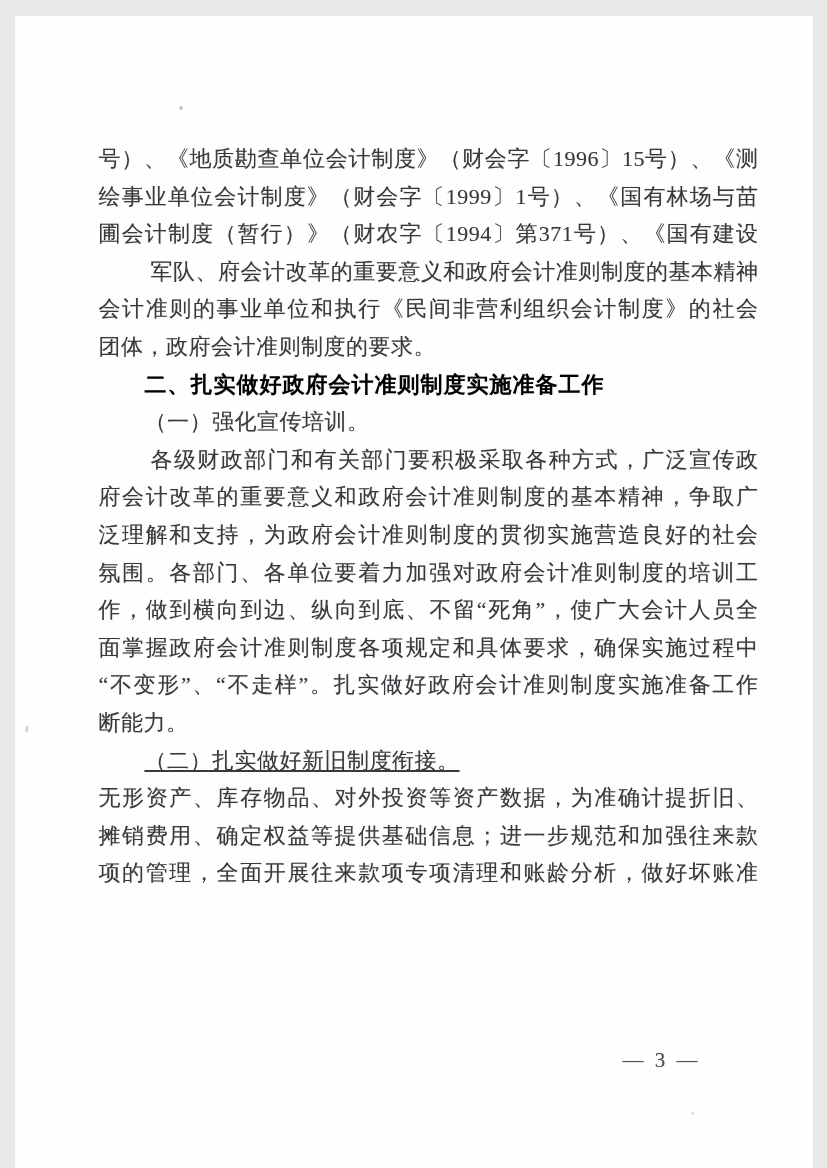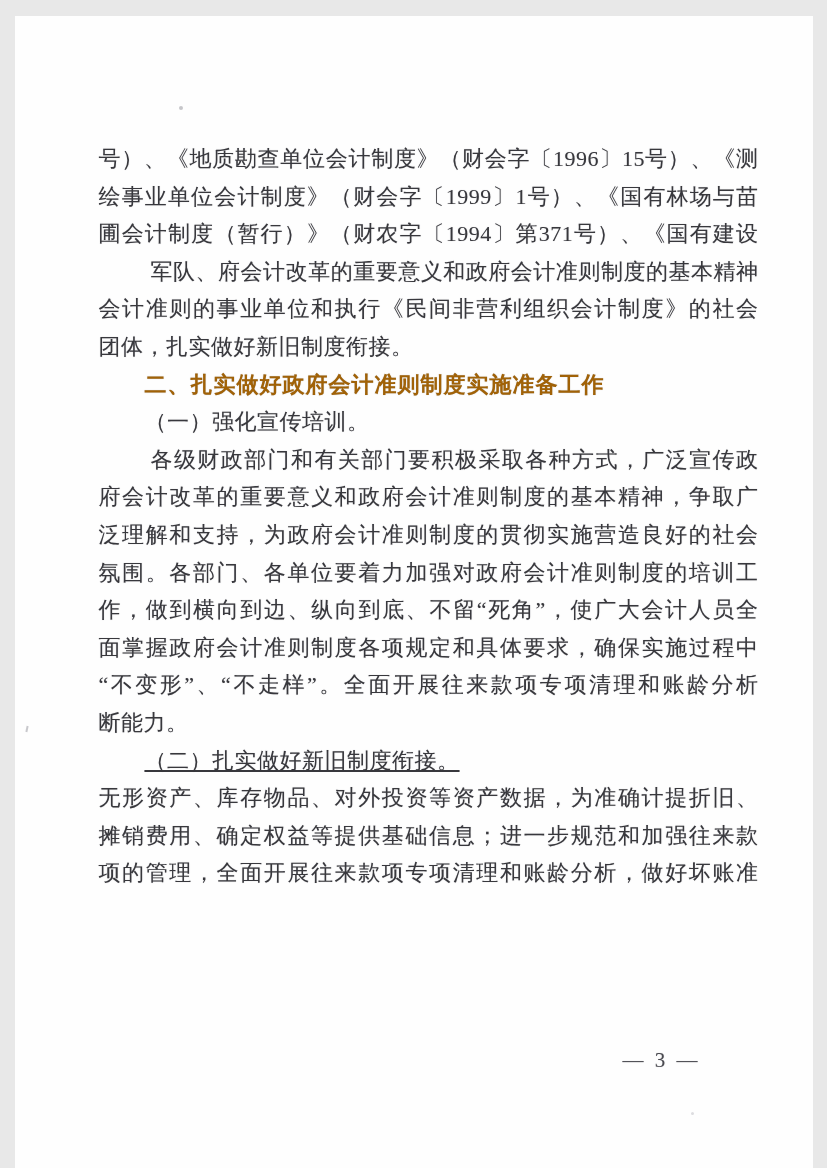--- a/index.html
+++ b/index.html
@@ -36,21 +36,21 @@
     text-align-last: justify;
     white-space: normal;
   }
   .line.end {
     text-align: left;
     text-align-last: left;
   }
   .line.bold {
     font-weight: 700;
     font-family: "Liberation Sans", "DejaVu Sans", sans-serif;
-    color: #a16207;
+    color: #000000;
     letter-spacing: 1px;
   }
   .page-number {
     position: absolute;
     left: 608px;
     top: 1032px;
     font-size: 21px;
     letter-spacing: 3px;
     color: #4a4a50;
     text-shadow: 0 0 1px rgba(80,80,88,0.3);
@@ -100,30 +100,30 @@
 <body>
 
 <main class="page">
 
   <div class="doc-text">
       <div class="line fill">号）、《地质勘查单位会计制度》（财会字〔1996〕15号）、《测</div>
       <div class="line fill">绘事业单位会计制度》（财会字〔1999〕1号）、《国有林场与苗</div>
       <div class="line fill">圃会计制度（暂行）》（财农字〔1994〕第371号）、《国有建设</div>
       <div class="line fill" style="text-indent: 52px;">军队、府会计改革的重要意义和政府会计准则制度的基本精神</div>
       <div class="line fill">会计准则的事业单位和执行《民间非营利组织会计制度》的社会</div>
-      <div class="line end">团体，扎实做好新旧制度衔接。</div>
+      <div class="line end">团体，政府会计准则制度的要求。</div>
       <div class="line end bold" style="text-indent: 46px;">二、扎实做好政府会计准则制度实施准备工作</div>
       <div class="line end" style="text-indent: 46px;">（一）强化宣传培训。</div>
       <div class="line fill" style="text-indent: 52px;">各级财政部门和有关部门要积极采取各种方式，广泛宣传政</div>
       <div class="line fill">府会计改革的重要意义和政府会计准则制度的基本精神，争取广</div>
       <div class="line fill">泛理解和支持，为政府会计准则制度的贯彻实施营造良好的社会</div>
       <div class="line fill">氛围。各部门、各单位要着力加强对政府会计准则制度的培训工</div>
       <div class="line fill">作，做到横向到边、纵向到底、不留“死角”，使广大会计人员全</div>
       <div class="line fill">面掌握政府会计准则制度各项规定和具体要求，确保实施过程中</div>
-      <div class="line fill">“不变形”、“不走样”。全面开展往来款项专项清理和账龄分析</div>
+      <div class="line fill">“不变形”、“不走样”。扎实做好政府会计准则制度实施准备工作</div>
       <div class="line end">断能力。</div>
       <div class="line end" style="text-indent: 46px; text-decoration: underline;">（二）扎实做好新旧制度衔接。</div>
       <div class="line fill">无形资产、库存物品、对外投资等资产数据，为准确计提折旧、</div>
       <div class="line fill">摊销费用、确定权益等提供基础信息；进一步规范和加强往来款</div>
       <div class="line fill">项的管理，全面开展往来款项专项清理和账龄分析，做好坏账准</div>
     </div>
 
   <div class="page-number">— 3 —</div>
 
   <div class="scan-edge-line"></div>

